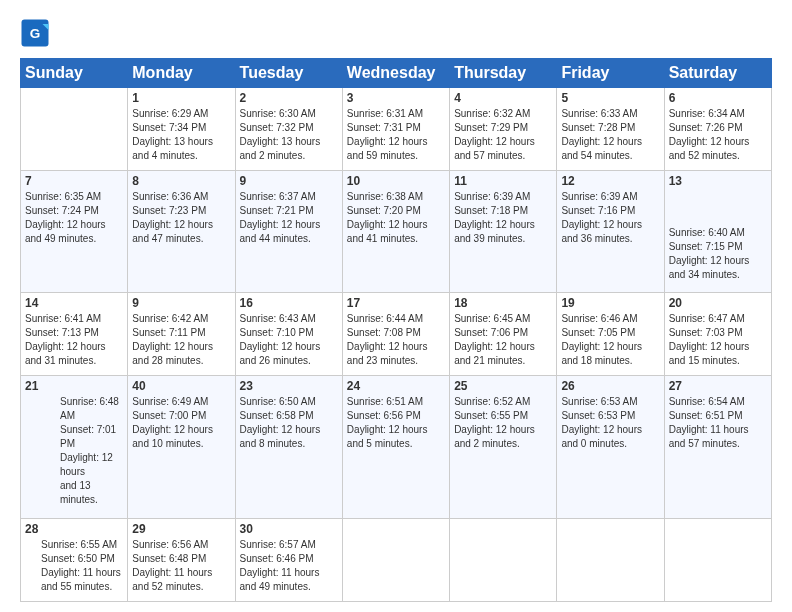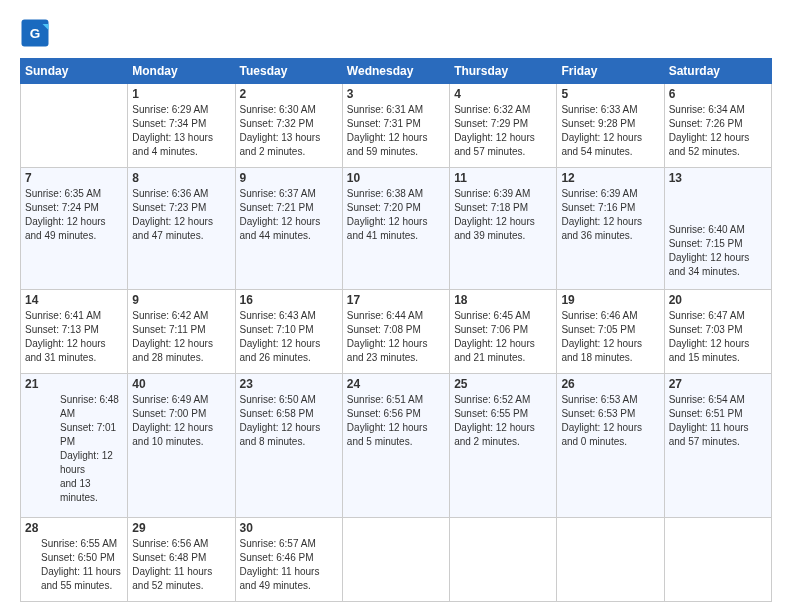--- a/index.html
+++ b/index.html
@@ -55,21 +55,21 @@
     .calendar {
       flex: 1;
       border: 1px solid #ccc;
       border-collapse: collapse;
       width: 100%;
       table-layout: fixed;
     }
     .calendar th {
       background: #2a6bbd;
       color: #fff;
-      font-size: 12px;
+      font-size: 16px;
       font-weight: bold;
       padding: 5px 4px;
       text-align: left;
       border: 1px solid #2a6bbd;
     }
     .calendar td {
       border: 1px solid #ccc;
       vertical-align: top;
       padding: 3px 4px;
       font-size: 9.5px;
@@ -154,21 +154,21 @@
           <td>
             <span class="day-num">4</span>
             <div class="day-info" style="white-space: pre-line;">Sunrise: 6:32 AM
 Sunset: 7:29 PM
 Daylight: 12 hours
 and 57 minutes.</div>
           </td>
           <td>
             <span class="day-num">5</span>
             <div class="day-info" style="white-space: pre-line;">Sunrise: 6:33 AM
-Sunset: 9:28 PM
+Sunset: 7:28 PM
 Daylight: 12 hours
 and 54 minutes.</div>
           </td>
           <td>
             <span class="day-num">6</span>
             <div class="day-info" style="white-space: pre-line;">Sunrise: 6:34 AM
 Sunset: 7:26 PM
 Daylight: 12 hours
 and 52 minutes.</div>
           </td>

